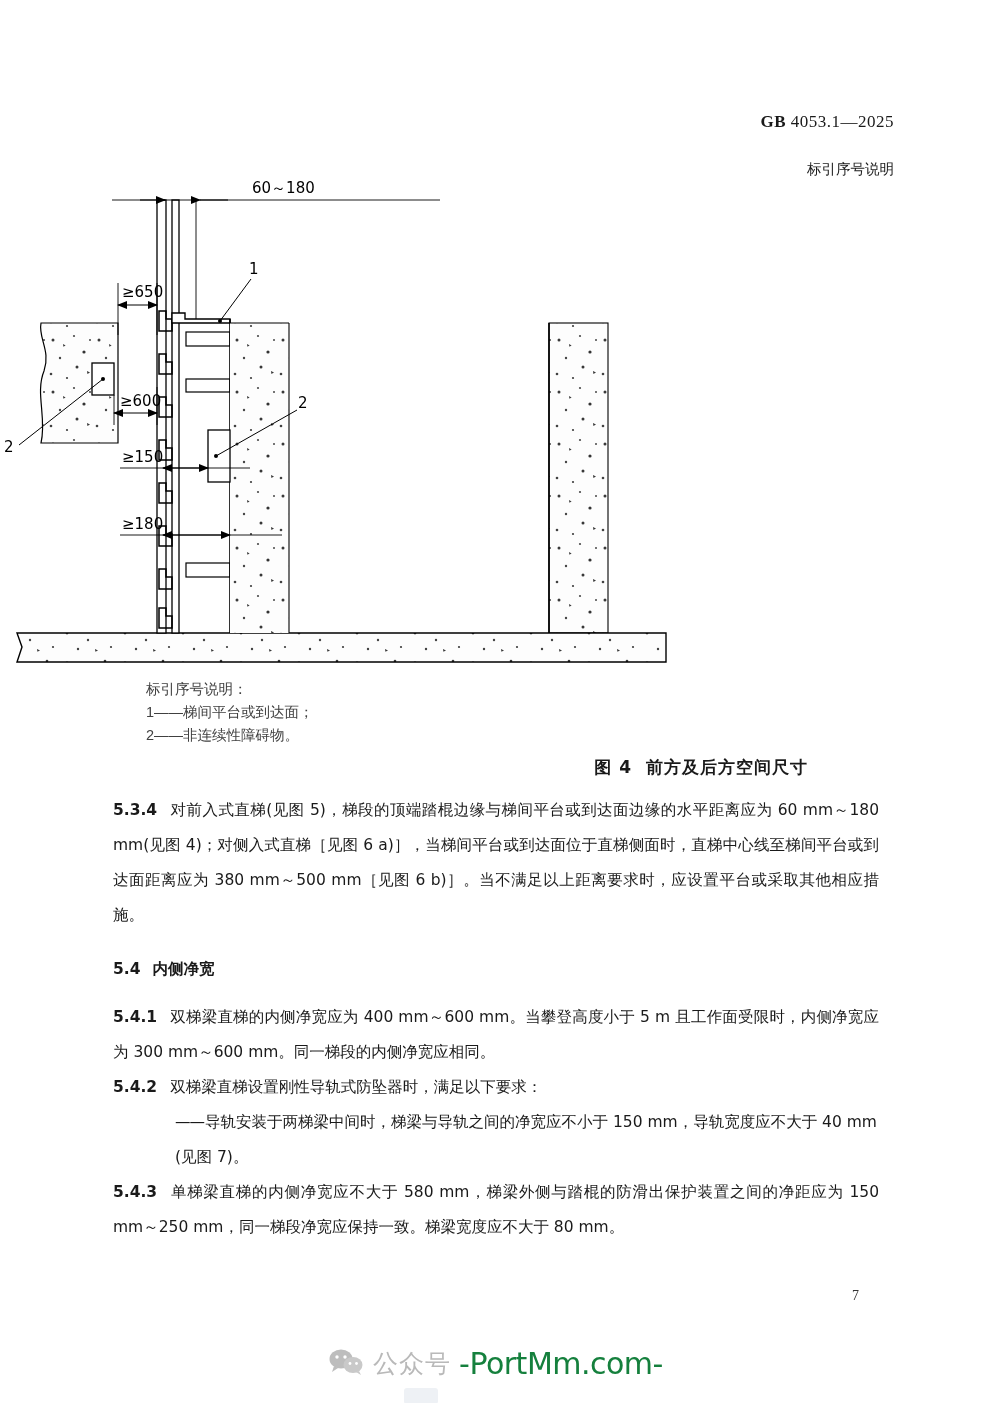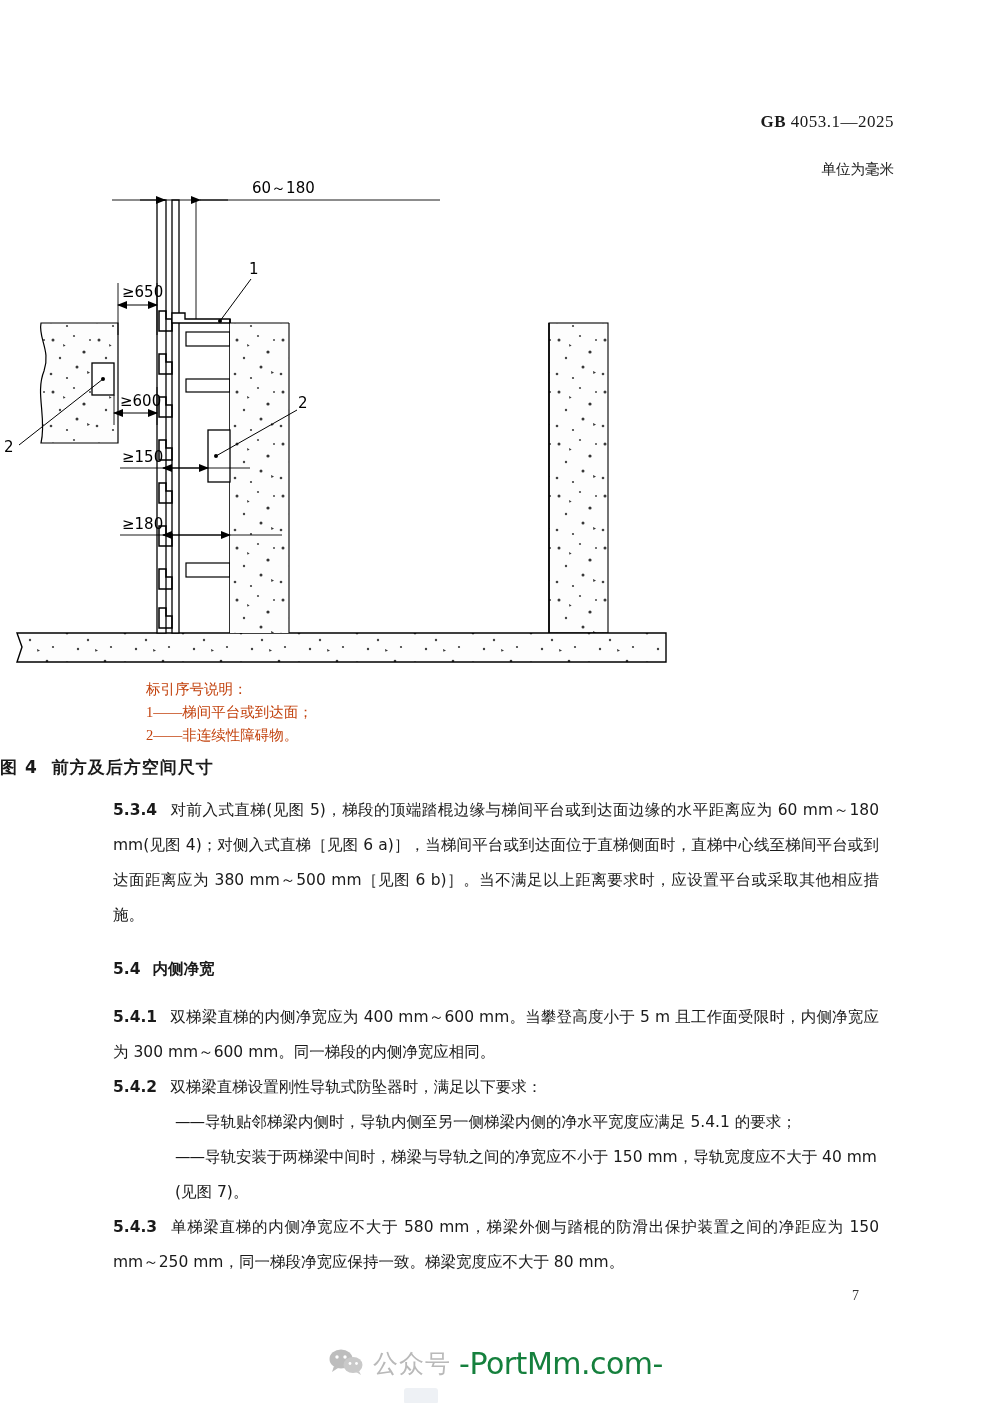--- a/index.html
+++ b/index.html
@@ -49,31 +49,31 @@
   }
   #figure-svg { display: block; }
 
   
   #figure-legend {
     position: absolute;
     top: 678px;
     left: 146px;
     font-size: 14.5px;
     line-height: 23px;
-    font-family: Liberation Serif, serif;
-    color: #c2410c;
+    font-family: Liberation Sans, sans-serif;
+    color: #404040;
   }
   #figure-legend .legend-row { white-space: nowrap; }
 
   #figure-caption {
     position: absolute;
     top: 756px;
     left: 0;
     width: 808px;
-    text-align: left;
+    text-align: right;
     font-size: 17px;
     font-weight: bold;
     font-family: "DejaVu Sans", sans-serif;
     letter-spacing: 1px;
   }
   #figure-caption .cap-num { margin-right: 14px; }
 
   
   #body-text {
     position: absolute;
@@ -180,21 +180,21 @@
   }
 </style>
 </head>
 <body>
 
 <div id="page-header">
   <span class="gb-mark">GB</span>
   <span>4053.1—2025</span>
 </div>
 
-<div id="units-note">单位为毫米</div>
+<div id="units-note">标引序号说明</div>
 
 <div id="figure-block">
   <svg id="figure-svg" width="992" height="500" viewBox="0 0 992 500">
     <defs>
       <marker id="arrR" markerWidth="10" markerHeight="8" refX="9" refY="4" orient="auto" markerUnits="userSpaceOnUse">
         <path d="M0,0 L10,4 L0,8 z" fill="#000"></path>
       </marker>
       <marker id="arrL" markerWidth="10" markerHeight="8" refX="1" refY="4" orient="auto" markerUnits="userSpaceOnUse">
         <path d="M10,0 L0,4 L10,8 z" fill="#000"></path>
       </marker>
@@ -351,23 +351,20 @@
   </h3>
 
   <p class="para">
     <span class="clause">5.4.1</span><span>双梯梁直梯的内侧净宽应为 400 mm～600 mm。当攀登高度小于 5 m 且工作面受限时，内侧净宽应为 300 mm～600 mm。同一梯段的内侧净宽应相同。</span>
   </p>
 
   <p class="para">
     <span class="clause">5.4.2</span><span>双梯梁直梯设置刚性导轨式防坠器时，满足以下要求：</span>
   </p>
 
-  <p class="dash-item">
-    <span class="dash">——</span><span>导轨贴邻梯梁内侧时，导轨内侧至另一侧梯梁内侧的净水平宽度应满足 5.4.1 的要求；</span>
-  </p>
 
   <p class="dash-item">
     <span class="dash">——</span><span>导轨安装于两梯梁中间时，梯梁与导轨之间的净宽应不小于 150 mm，导轨宽度应不大于 40 mm</span>
   </p>
 
   <p class="dash-cont">(见图 7)。</p>
 
   <p class="para">
     <span class="clause">5.4.3</span><span>单梯梁直梯的内侧净宽应不大于 580 mm，梯梁外侧与踏棍的防滑出保护装置之间的净距应为 150 mm～250 mm，同一梯段净宽应保持一致。梯梁宽度应不大于 80 mm。</span>
   </p>

